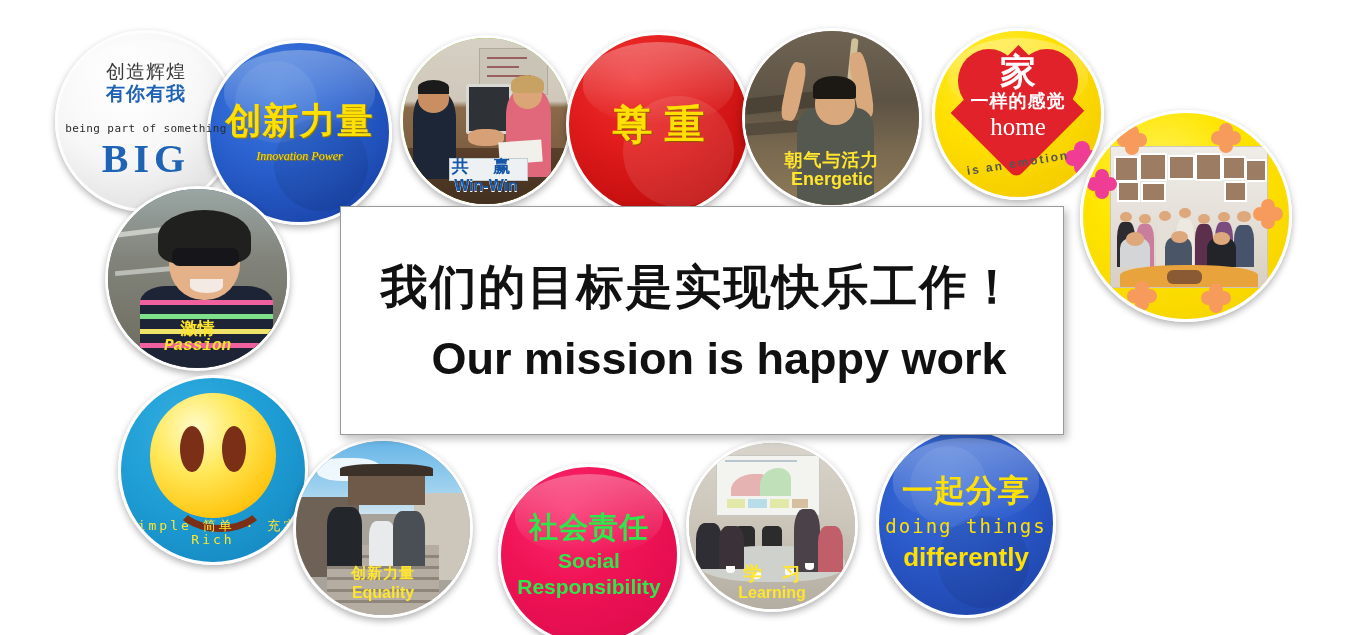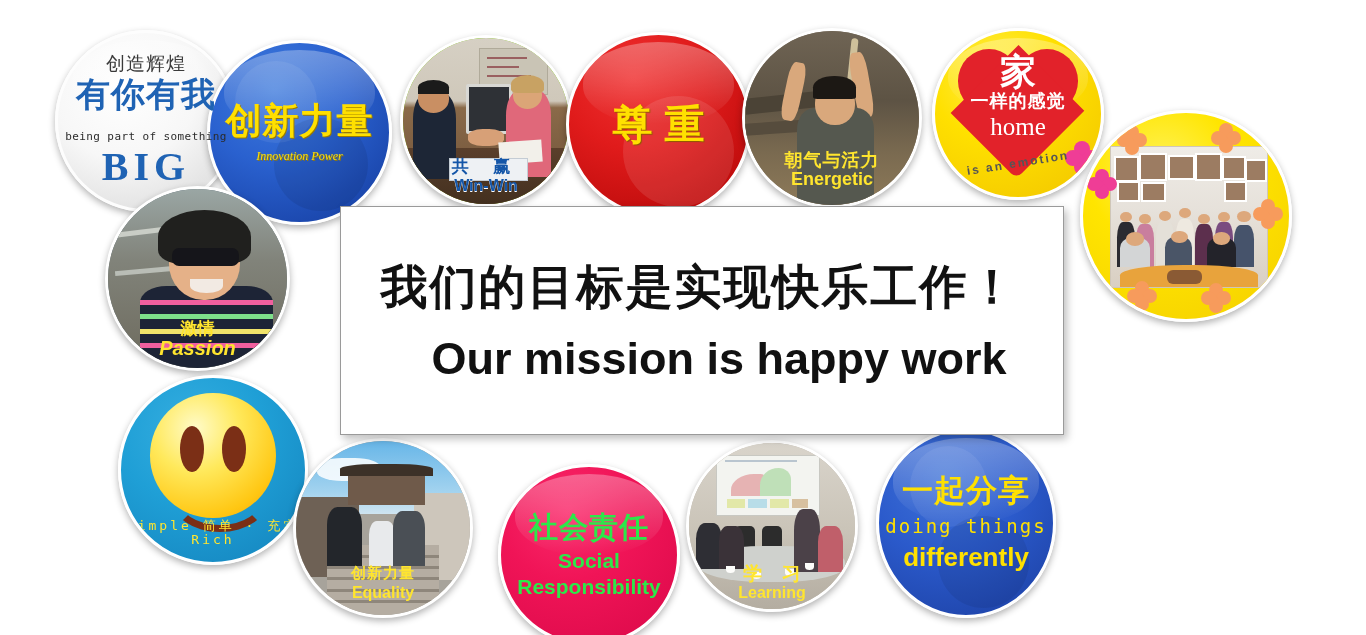--- a/index.html
+++ b/index.html
@@ -35,21 +35,21 @@
   }
   .lbl{position:relative;z-index:3;white-space:nowrap;}
 
   
   #b-big{
     left:55px;top:30px;width:182px;height:182px;
     background:radial-gradient(circle at 38% 30%,#ffffff 0%,#f7f7f7 45%,#e2e2e2 78%,#d2d2d2 100%);
     border-color:#fdfdfd;
   }
   #b-big .cn1{font-size:19px;color:#3a3a3a;letter-spacing:1px;margin-bottom:2px;}
-  #b-big .cn2{font-size:34px;color:#1f63b4;font-weight:bold;letter-spacing:1px;margin-bottom:18px;}
+  #b-big .cn2{font-size:19px;color:#1f63b4;font-weight:bold;letter-spacing:1px;margin-bottom:18px;}
   #b-big .en1{font-size:11px;color:#2b2b2b;letter-spacing:.4px;margin-bottom:2px;font-family:"DejaVu Sans Mono",monospace;}
   #b-big .en2{font-size:40px;color:#1f63b4;font-weight:bold;letter-spacing:5px;font-family:"Liberation Serif",serif;}
 
   
   #b-innov{
     left:207px;top:40px;width:185px;height:185px;
     background:radial-gradient(circle at 36% 26%,#3f7bdd 0%,#2a61cf 42%,#1b47ad 80%,#123a93 100%);
   }
   #b-innov .yin{position:absolute;left:14%;top:10%;width:46%;height:46%;border-radius:50%;background:rgba(255,255,255,.07);}
   #b-innov .yang{position:absolute;left:36%;top:42%;width:52%;height:52%;border-radius:50%;background:rgba(0,0,0,.08);}
@@ -154,22 +154,22 @@
   #b-pass .sky{position:absolute;inset:0;background:linear-gradient(180deg,#9aa6a4 0%,#81837a 40%,#6d6a5d 100%);}
   #b-pass .rail{position:absolute;left:4%;top:22%;width:44%;height:5px;background:#c9cdc6;transform:rotate(-7deg);}
   #b-pass .rail2{position:absolute;left:4%;top:44%;width:40%;height:5px;background:#b9bdb6;transform:rotate(-5deg);}
   #b-pass .sw{position:absolute;left:18%;top:54%;width:74%;height:46%;background:#1d2436;border-radius:20% 20% 0 0;}
   #b-pass .st{position:absolute;left:18%;width:74%;height:5px;}
   #b-pass .head{position:absolute;left:34%;top:20%;width:40%;height:42%;background:#e5b188;border-radius:48%;}
   #b-pass .hair{position:absolute;left:28%;top:12%;width:52%;height:30%;background:#20201e;border-radius:50% 50% 26% 26%;}
   #b-pass .gl{position:absolute;left:36%;top:33%;width:37%;height:10%;background:#15151a;border-radius:7px;}
   #b-pass .mouth{position:absolute;left:46%;top:50%;width:18%;height:8%;background:#f2eae3;border-radius:0 0 50% 50%;}
   #b-pass .cn{position:absolute;left:0;right:0;top:73%;z-index:5;font-size:17px;font-weight:bold;color:#ffe52e;}
-  #b-pass .en{position:absolute;left:0;right:0;top:83%;z-index:5;font-size:20px;font-weight:bold;color:#ffe52e;
-    font-family:Liberation Sans, sans-serif;font-style:italic;}
+  #b-pass .en{position:absolute;left:0;right:0;top:83%;z-index:5;font-size:16px;font-weight:bold;color:#ffe52e;
+    font-family:Liberation Mono, monospace;font-style:italic;}
 
   
   #b-smile{
     left:118px;top:375px;width:190px;height:190px;
     background:radial-gradient(circle at 38% 28%,#35aee0 0%,#1f9fd6 42%,#1689c2 86%,#127cb2 100%);
   }
   #b-smile .face{position:absolute;left:16%;top:8%;width:68%;height:68%;border-radius:50%;
     background:radial-gradient(circle at 36% 28%,#fffbc8 0%,#ffe95c 36%,#ffc713 74%,#f5a000 100%);z-index:3;}
   #b-smile .eye{position:absolute;top:26%;width:13%;height:25%;background:#7b2f16;border-radius:50%;z-index:4;}
   #b-smile .eye.l{left:32%;}

